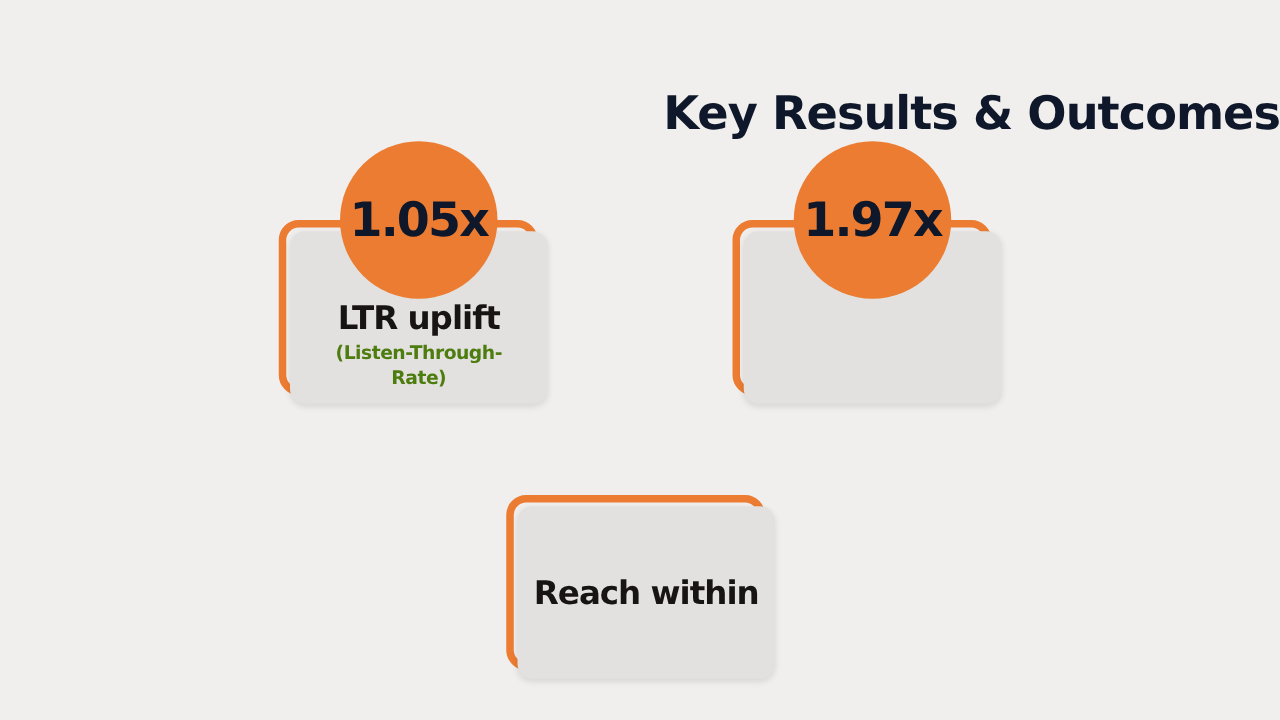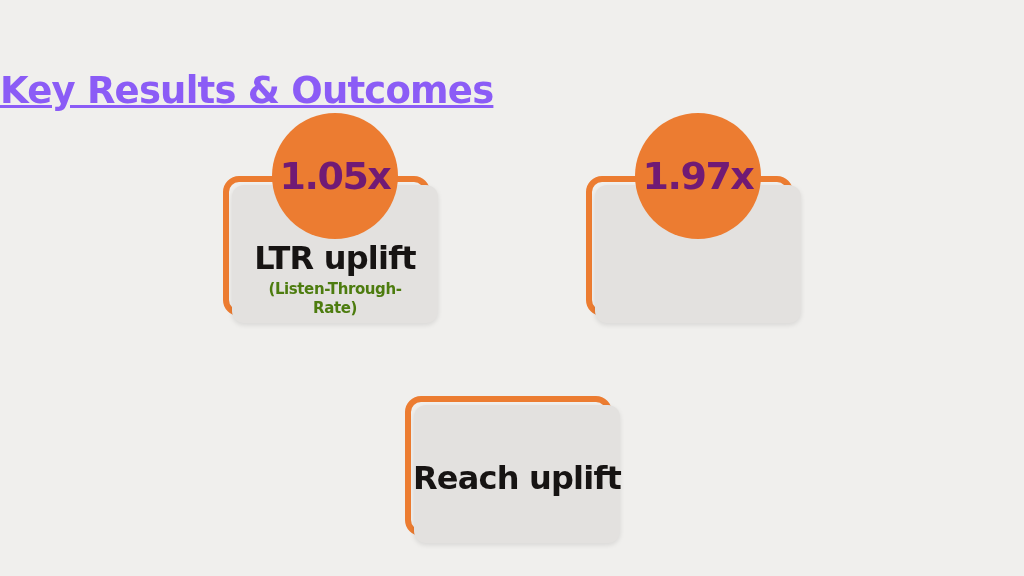--- a/index.html
+++ b/index.html
@@ -9,26 +9,25 @@
     height: 576px;
     background: #F0EFED;
     font-family: "DejaVu Sans", sans-serif;
     overflow: hidden;
   }
   .title {
     position: absolute;
     top: 44px;
     left: 0;
     width: 100%;
-    text-align: left;
+    text-align: right;
     font-size: 37px;
     font-weight: 800;
     letter-spacing: -0.8px;
-    color: #8b5cf6;
-    text-decoration: underline;
+    color: #0f172a;
   }
   .card-group {
     position: absolute;
     width: 207px;
     height: 147px;
   }
   .card-group.g1 { left: 223px; top: 176px; }
   .card-group.g2 { left: 586px; top: 176px; }
   .card-group.g3 { left: 405px; top: 396px; }
   .accent-outline {
@@ -57,27 +56,27 @@
     left: 112px; top: 0;
     width: 126px; height: 126px;
     transform: translate(-50%, -50%);
     border-radius: 50%;
     background: #EC7C31;
     display: flex;
     align-items: center;
     justify-content: center;
   }
   .badge-value {
-    color: #701a75;
+    color: #0f172a;
     font-size: 38px;
     font-weight: 800;
     letter-spacing: -1.5px;
   }
   .metric-label {
-    font-size: 32px;
+    font-size: 26px;
     font-weight: 800;
     letter-spacing: -0.8px;
     color: #171413;
     line-height: 1.05;
     white-space: nowrap;
   }
   .metric-sublabel {
     margin-top: 4px;
     font-size: 15px;
     font-weight: 700;
@@ -112,17 +111,17 @@
     <div class="panel">
     </div>
     <div class="badge-circle">
       <span class="badge-value">1.97x</span>
     </div>
   </div>
 
   <div class="card-group g3">
     <div class="accent-outline"></div>
     <div class="panel">
-      <div class="metric-label">Reach uplift</div>
+      <div class="metric-label">Reach within</div>
     </div>
   </div>
 
 </div>
 
 </body></html>

